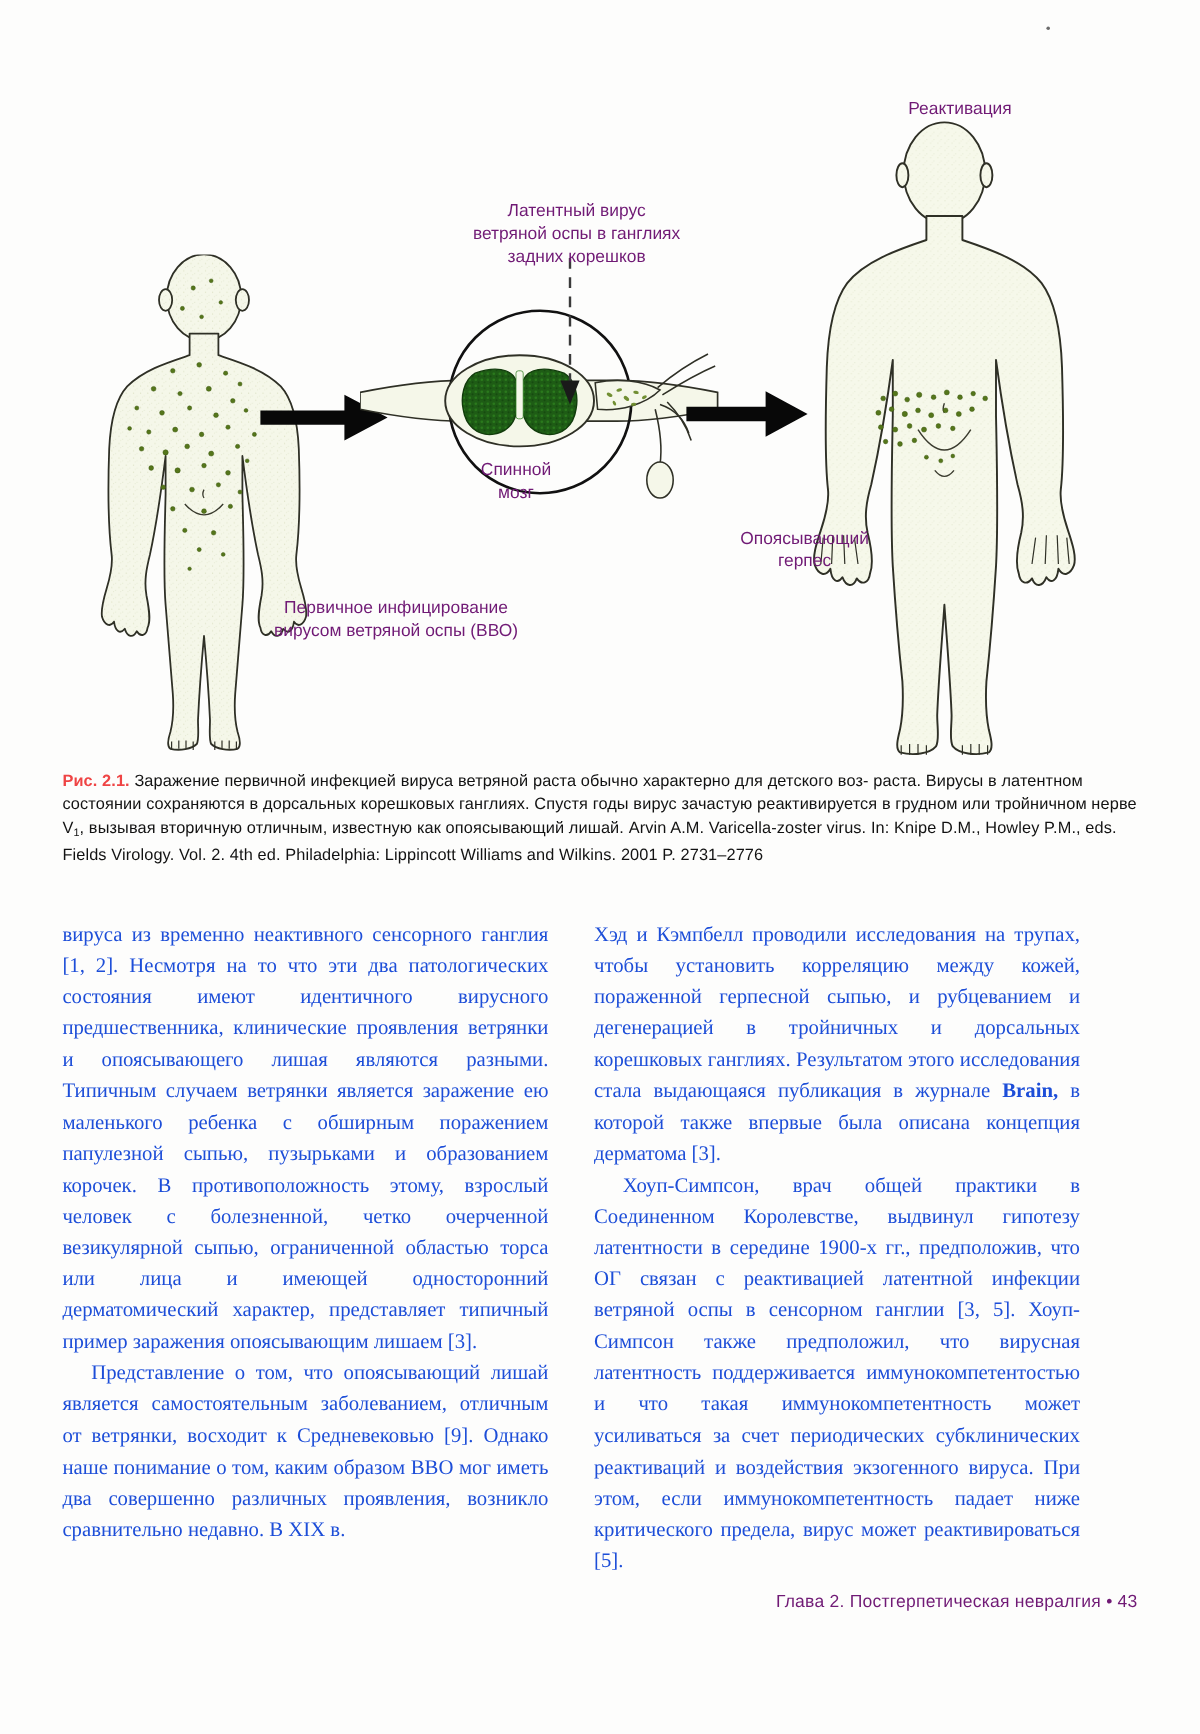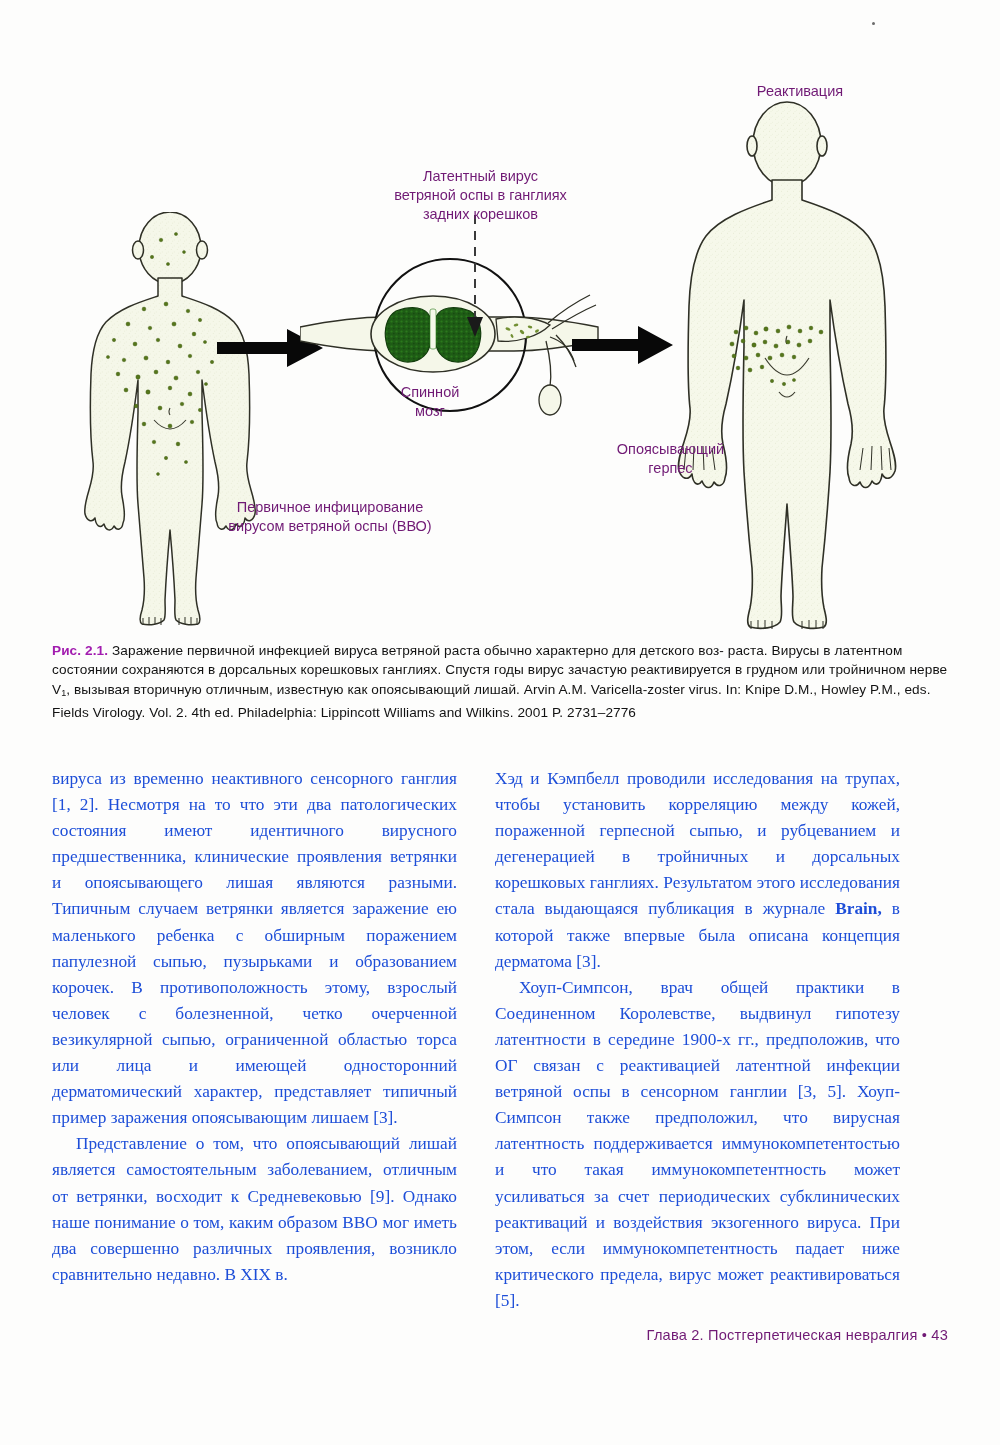--- a/index.html
+++ b/index.html
@@ -68,21 +68,21 @@
     left: 52px;
     top: 641px;
     width: 898px;
     font-family: "Liberation Sans", "DejaVu Sans", sans-serif;
     font-size: 13.6px;
     line-height: 19.4px;
     letter-spacing: 0.1px;
     color: #121212;
     text-align: left;
   }
-  .caption .fig-num { color: #a21caf; font-weight: 700; }
+  .caption .fig-num { color: #ef4444; font-weight: 700; }
   .caption sub { font-size: 9px; vertical-align: -0.25em; }
 
   
   .columns {
     position: absolute;
     left: 52px;
     top: 766px;
     width: 898px;
     height: 540px;
   }

